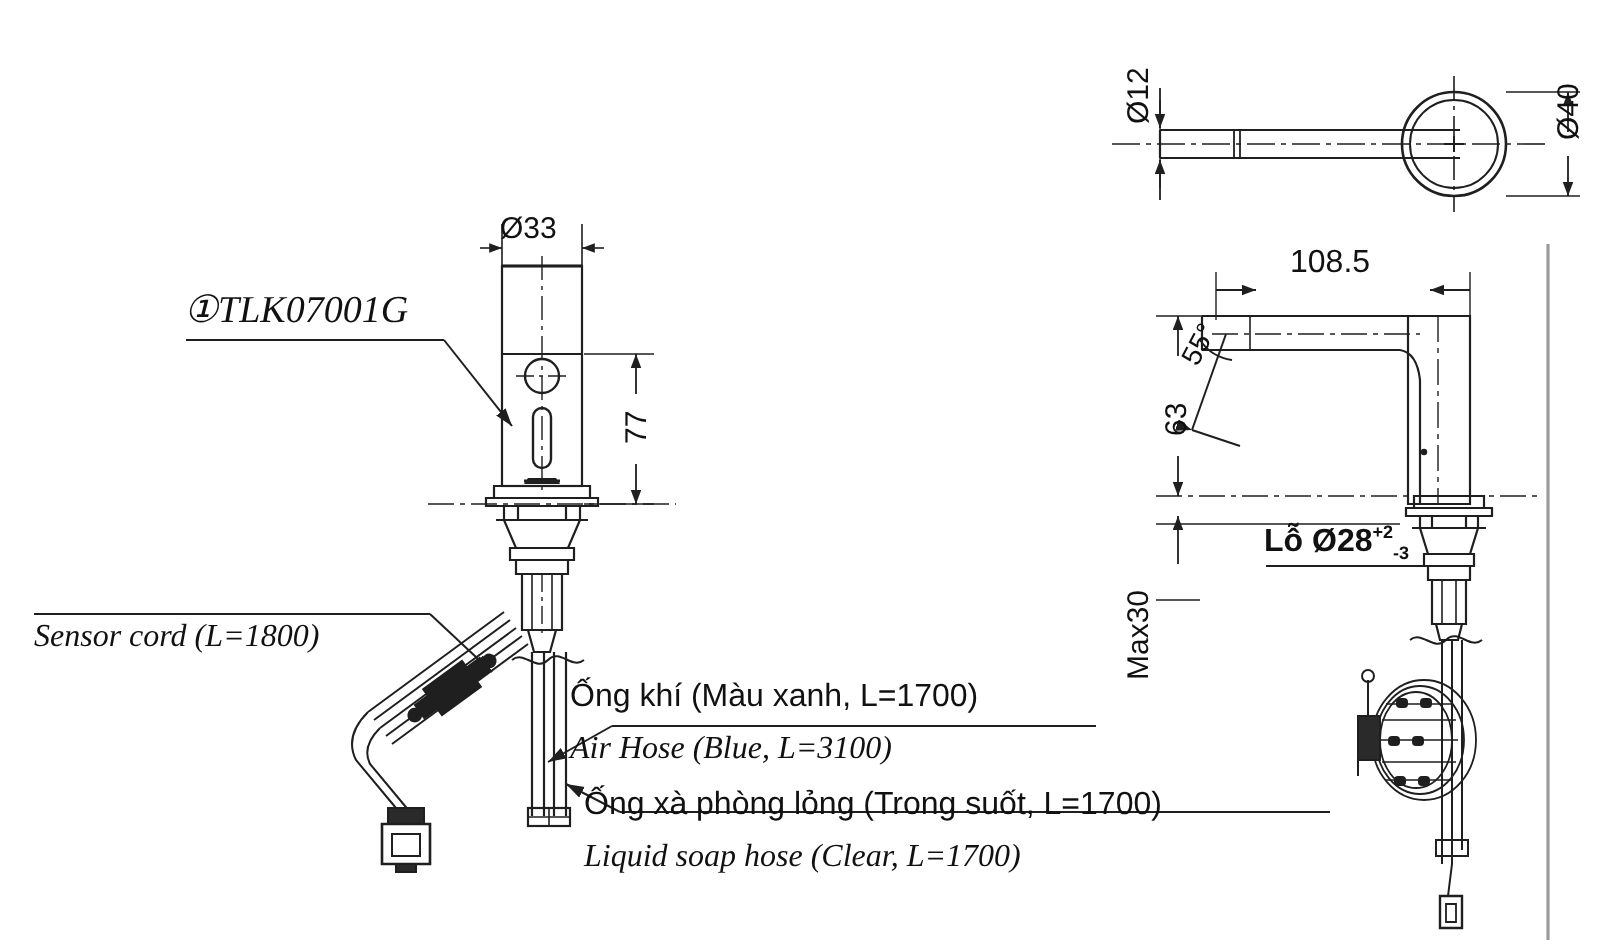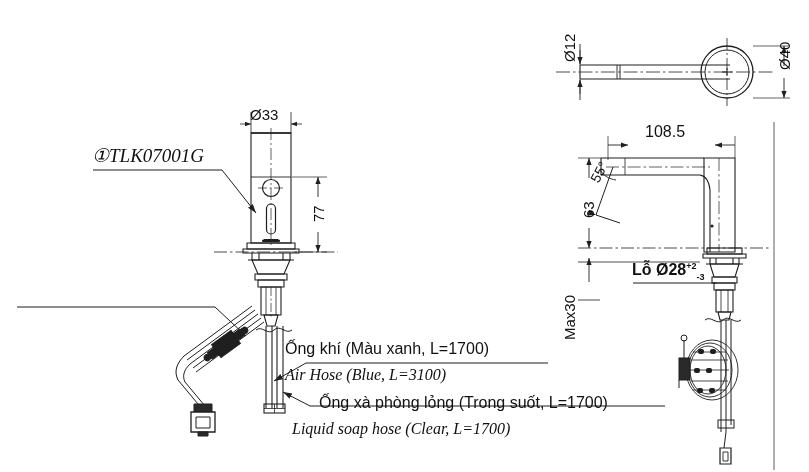--- a/index.html
+++ b/index.html
@@ -277,20 +277,21 @@
   <div class="lbl dim rot90" style="left:562px;top:62px;">Ø12</div>
   <div class="lbl dim rot90" style="left:777px;top:70px;">Ø40</div>
 
   <div class="lbl dim" style="left:645px;top:124px;font-size:16px;">108.5</div>
   <div class="lbl dim rot90" style="left:581px;top:218px;">63</div>
   <div class="lbl dim" style="left:588px;top:178px;font-size:14px;transform:rotate(-62deg);transform-origin:left top;">55°</div>
   <div class="lbl dim rot90" style="left:562px;top:340px;">Max30</div>
 
   <div class="lbl dim" style="left:632px;top:262px;font-size:16px;font-weight:bold;"><span>Lỗ Ø28</span><span class="sup">+2</span><span class="sub">-3</span></div>
 
+  <div class="lbl en" style="left:17px;top:311px;">Sensor cord (L=1800)</div>
 
   <div class="lbl vn" style="left:285px;top:341px;">Ống khí (Màu xanh, L=1700)</div>
   <div class="lbl en" style="left:285px;top:367px;">Air Hose (Blue, L=3100)</div>
 
-  <div class="lbl vn" style="left:292px;top:395px;margin-left:27px;">Ống xà phòng lỏng (Trong suốt, L=1700)</div>
+  <div class="lbl vn" style="left:292px;top:395px;">Ống xà phòng lỏng (Trong suốt, L=1700)</div>
   <div class="lbl en" style="left:292px;top:421px;">Liquid soap hose (Clear, L=1700)</div>
 
 </div>
 
 </body></html>

